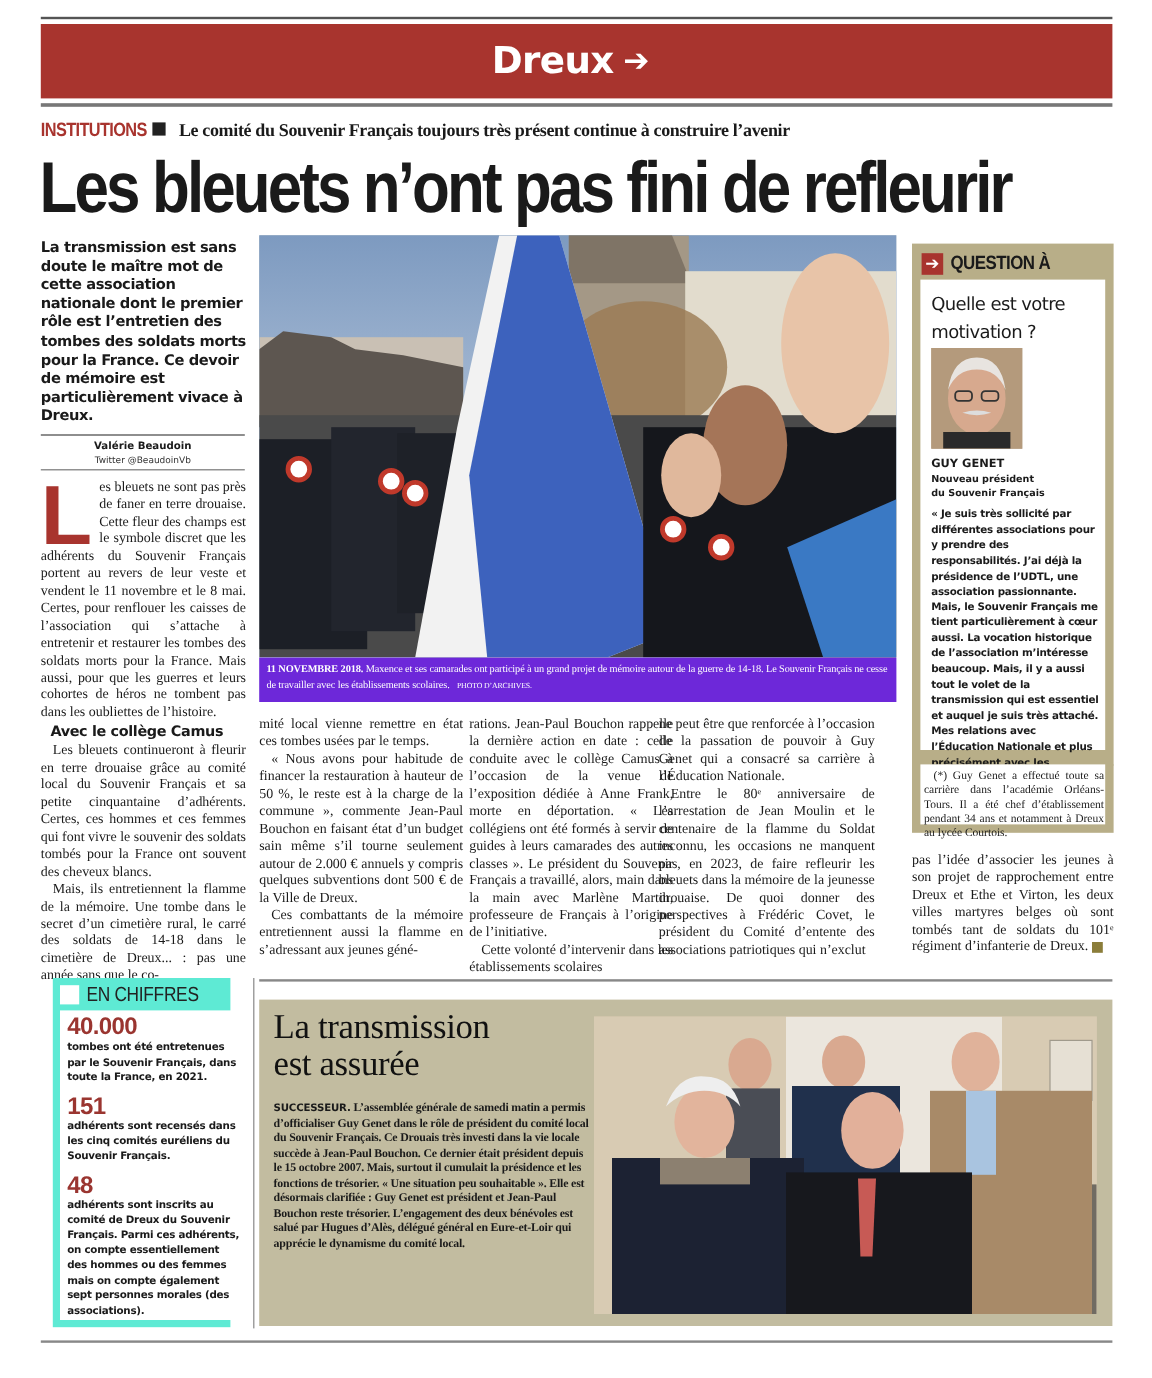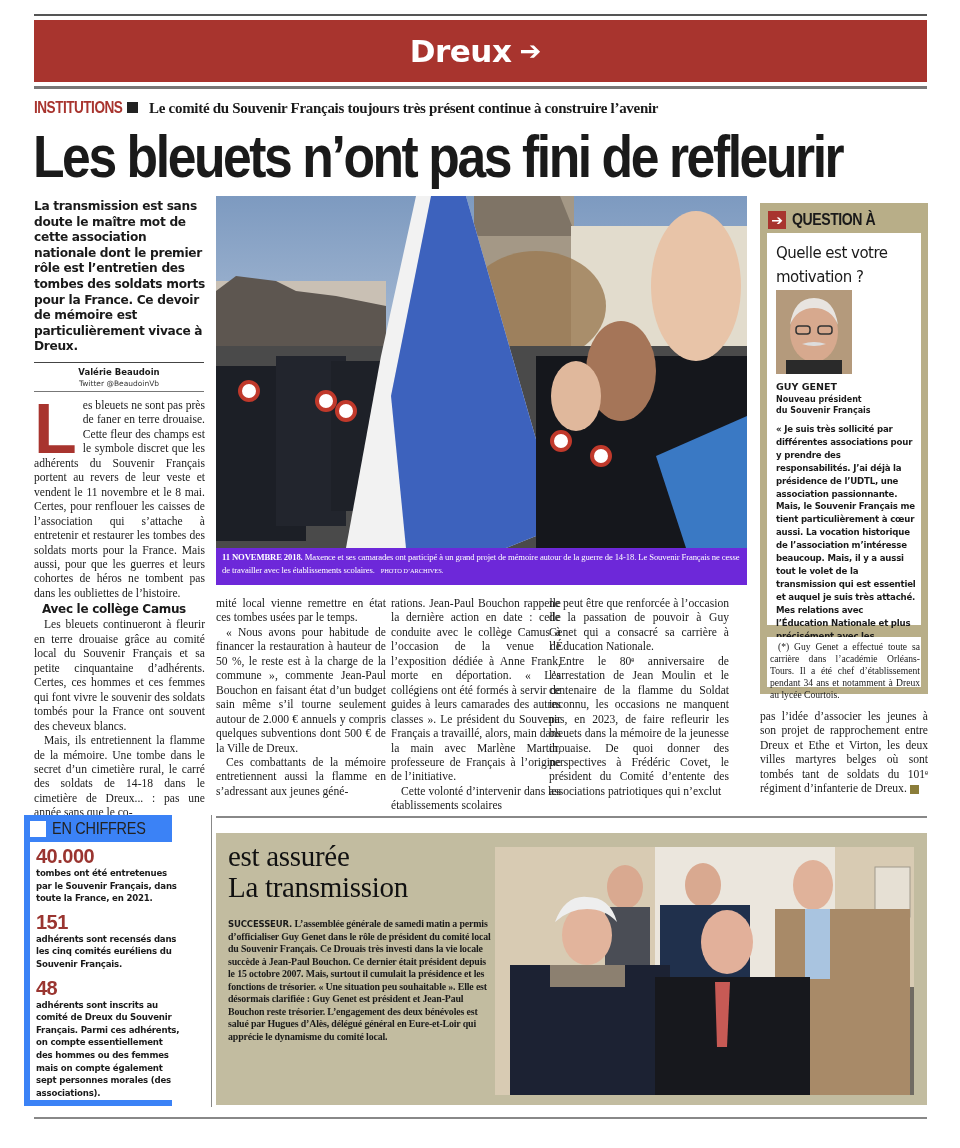--- a/index.html
+++ b/index.html
@@ -44,21 +44,21 @@
   .qtitle { position: absolute; left: 9px; top: 8px; width: 140px; font-family: "DejaVu Sans", sans-serif; font-size: 15px; line-height: 24px; letter-spacing: -0.5px; }
   .portrait { position: absolute; left: 9px; top: 57px; width: 76px; height: 84px; background: #b59c7e; overflow: hidden; }
   .qname { position: absolute; left: 9px; top: 148px; font-family: "DejaVu Sans", sans-serif; font-weight: bold; font-size: 9.5px; }
   .qrole { position: absolute; left: 9px; top: 161px; font-family: "DejaVu Sans", sans-serif; font-weight: bold; font-size: 8px; line-height: 11px; }
   .qtext { position: absolute; left: 9px; top: 190px; width: 140px; font-family: "DejaVu Sans", sans-serif; font-weight: bold; font-size: 8.6px; line-height: 12.9px; letter-spacing: -0.2px; }
   .qnote { position: absolute; left: 770px; top: 641px; width: 150px; font-family: "Liberation Serif", serif; font-size: 9.6px; line-height: 12px; text-align: justify; text-indent: 8px; }
 
   .qbox-note-bg { position: absolute; left: 760px; top: 637px; width: 168px; height: 57px; background: #b8ae88; }
   .qbox-note-inner { position: absolute; left: 767px; top: 637px; width: 154px; height: 50px; background: #fff; }
 
-  .chiffres { position: absolute; left: 24px; top: 815px; width: 148px; height: 291px; background: #3b82f6; }
+  .chiffres { position: absolute; left: 44px; top: 815px; width: 148px; height: 291px; background: #5eead4; }
   .chiffres-inner { position: absolute; left: 6px; top: 27px; width: 156px; height: 258px; background: #fff; padding: 3px 6px; }
   .chiffres .hd { position: absolute; left: 6px; top: 4px; display: flex; align-items: center; }
   .chiffres .hd .box { width: 16px; height: 16px; background: #fff; margin-right: 6px; }
   .chiffres .hd .lbl { font-family: "Liberation Sans", sans-serif; font-size: 17px; color: #222; transform: scaleX(0.85); transform-origin: left; display: inline-block; letter-spacing: -0.3px; }
   .fig-num { font-family: Liberation Sans, sans-serif; font-weight: bold; color: #9a3530; font-size: 20px; line-height: 22px; letter-spacing: -0.5px; }
   .fig-txt { font-family: "DejaVu Sans", sans-serif; font-weight: bold; font-size: 8.6px; line-height: 12.6px; margin-bottom: 6px; letter-spacing: -0.2px; }
 
   .vrule { position: absolute; left: 211px; top: 815px; width: 1px; height: 292px; background: #888; }
   .hrule-inset { position: absolute; left: 216px; top: 816px; width: 711px; height: 2px; background: #888; }
 
@@ -217,22 +217,22 @@
       <div class="fig-txt">adhérents sont inscrits au comité de Dreux du Souvenir Français. Parmi ces adhérents, on compte essentiellement des hommes ou des femmes mais on compte également sept personnes morales (des associations).</div>
     </div>
   </div>
 </div>
 
 <div class="vrule"></div>
 <div class="hrule-inset"></div>
 
 <div class="inset">
   <div class="inset-title">
+    <div>La transmission</div>
     <div>est assurée</div>
-    <div>La transmission</div>
   </div>
   <div class="inset-text">
     <span class="lead">SUCCESSEUR.</span>
     <span>L’assemblée générale de samedi matin a permis d’officialiser Guy Genet dans le rôle de président du comité local du Souvenir Français. Ce Drouais très investi dans la vie locale succède à Jean-Paul Bouchon. Ce dernier était président depuis le 15 octobre 2007. Mais, surtout il cumulait la présidence et les fonctions de trésorier. « Une situation peu souhaitable ». Elle est désormais clarifiée : Guy Genet est président et Jean-Paul Bouchon reste trésorier. L’engagement des deux bénévoles est salué par Hugues d’Alès, délégué général en Eure-et-Loir qui apprécie le dynamisme du comité local.</span>
   </div>
   <div class="photo2">
     <svg width="419" height="248" viewBox="0 0 419 248">
       <rect width="419" height="248" fill="#d8cbb3"></rect>
       <rect x="160" y="0" width="180" height="150" fill="#ebe6dd"></rect>
       <rect x="380" y="20" width="35" height="50" fill="#e6e0d4" stroke="#a09a8c"></rect>

